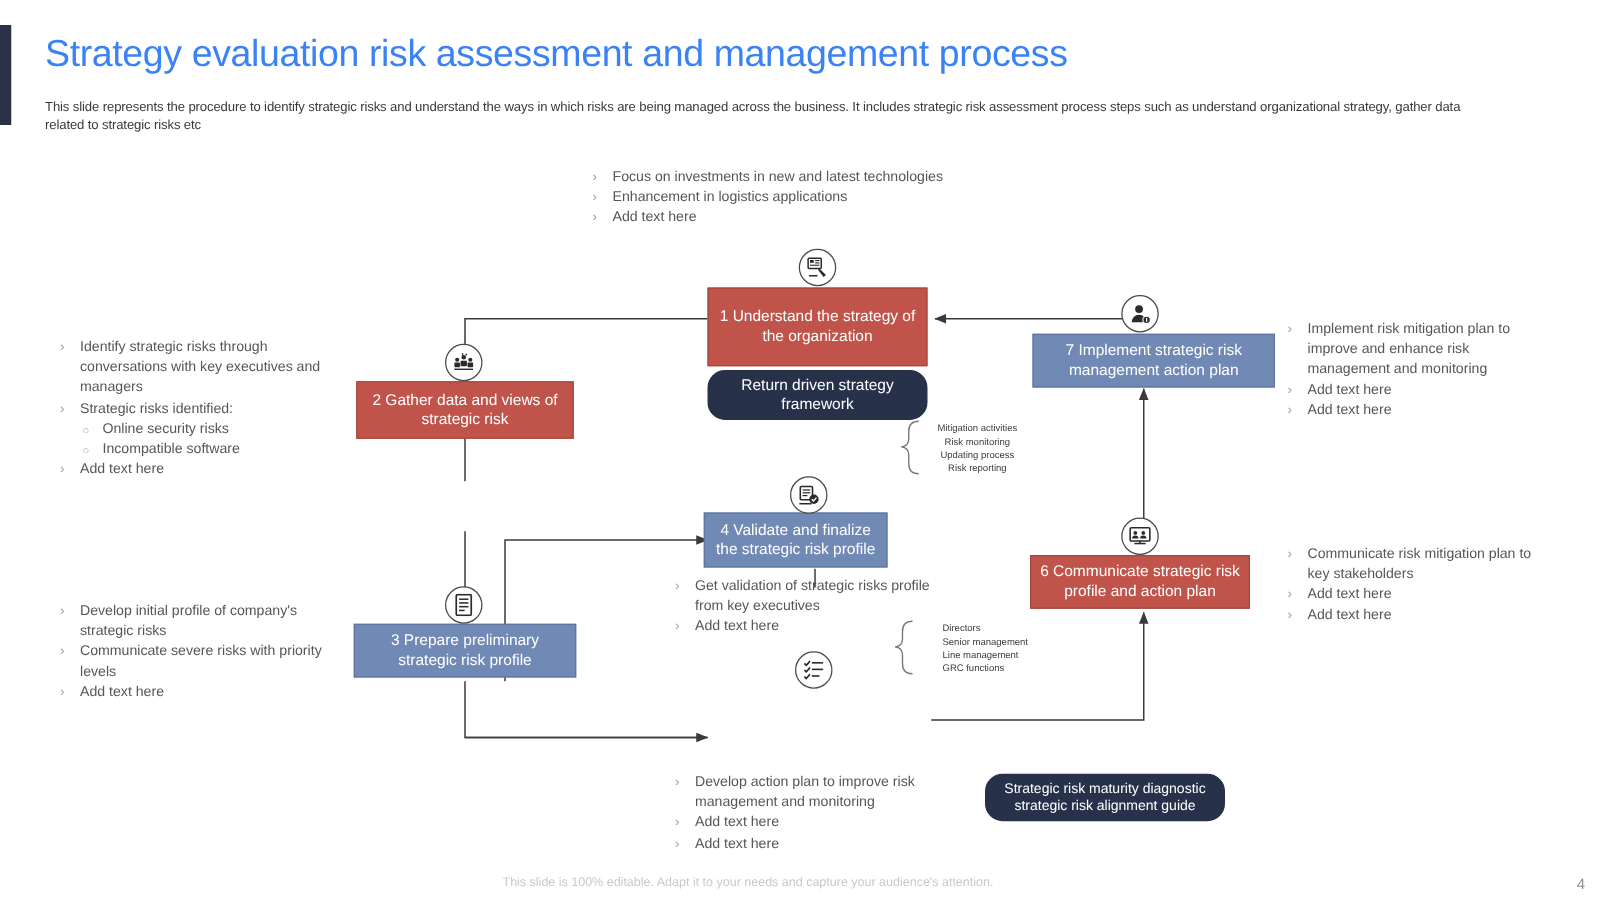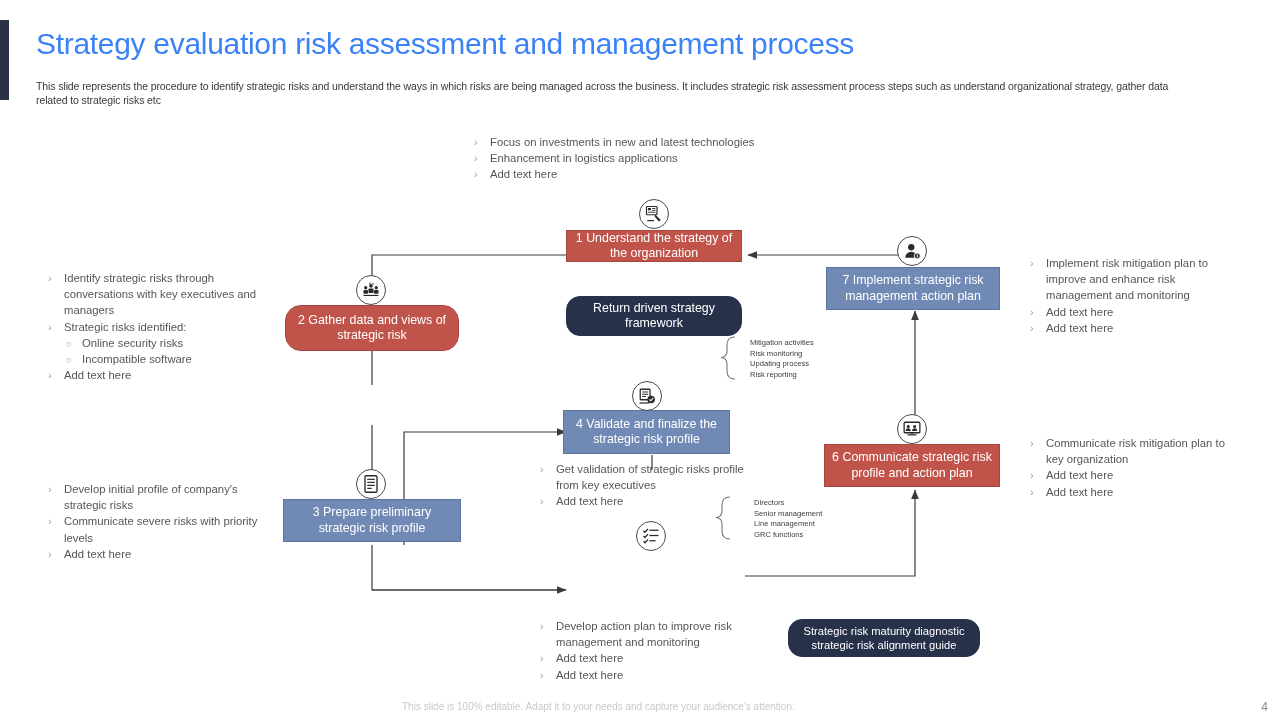--- a/index.html
+++ b/index.html
@@ -164,42 +164,42 @@
 
       <path d="M912,255 L748,255" marker-end="url(#arw)"></path>
     </g>
 
     <g stroke="#777777" stroke-width="1.1" fill="none">
       <path d="M735,337 Q727,337 727,345 L727,351 Q727,357 721,357.5 Q727,358 727,364 L727,371 Q727,379 735,379"></path>
       <path d="M730,497 Q722,497 722,505 L722,511 Q722,517 716,517.5 Q722,518 722,524 L722,531 Q722,539 730,539"></path>
     </g>
   </svg>
 
-  <div class="pbox red" style="left:566px; top:230px; width:176px; height:32px;">
+  <div class="pbox red" style="left:566px; top:230px; width:176px; height:63px;">
     <span>1 Understand the strategy of the organization</span>
   </div>
 
-  <div class="pbox red" style="left:285px; top:305px; width:174px; height:46px;border-radius:16px;">
+  <div class="pbox red" style="left:285px; top:305px; width:174px; height:46px;">
     <span>2 Gather data and views of strategic risk</span>
   </div>
 
   <div class="pbox blue" style="left:283px; top:499px; width:178px; height:43px;">
     <span>3 Prepare preliminary strategic risk profile</span>
   </div>
 
-  <div class="pbox blue" style="left:563px; top:410px; width:167px; height:44px;">
+  <div class="pbox blue" style="left:563px; top:410px; width:147px; height:44px;">
     <span>4 Validate and finalize the strategic risk profile</span>
   </div>
 
 
   <div class="pbox red" style="left:824px; top:444px; width:176px; height:43px;">
     <span>6 Communicate strategic risk profile and action plan</span>
   </div>
 
-  <div class="pbox blue" style="left:826px; top:267px; width:174px; height:43px;">
+  <div class="pbox blue" style="left:826px; top:267px; width:194px; height:43px;">
     <span>7 Implement strategic risk management action plan</span>
   </div>
 
   <div class="pbox dark" style="left:566px; top:296px; width:176px; height:40px;">
     <span>Return driven strategy framework</span>
   </div>
 
 
   <div class="pbox dark" style="left:788px; top:619px; width:192px; height:38px; font-size:11.2px; line-height:14px;">
     <span>Strategic risk maturity diagnostic strategic risk alignment guide</span>
@@ -316,26 +316,26 @@
       <div class="li"><span class="mk">›</span><span>Add text here</span></div>
     </div>
 
   <div class="bullets" style="left:1028px; top:255px; width:212px;">
       <div class="li"><span class="mk">›</span><span>Implement risk mitigation plan to improve and enhance risk management and monitoring</span></div>
       <div class="li"><span class="mk">›</span><span>Add text here</span></div>
       <div class="li"><span class="mk">›</span><span>Add text here</span></div>
     </div>
 
   <div class="bullets" style="left:1028px; top:435px; width:212px;">
-      <div class="li"><span class="mk">›</span><span>Communicate risk mitigation plan to key organization</span></div>
-      <div class="li"><span class="mk">›</span><span>Add text here</span></div>
-      <div class="li"><span class="mk">›</span><span>Add text here</span></div>
-    </div>
-
-  <div class="annot" style="left:750px; top:338px;">
+      <div class="li"><span class="mk">›</span><span>Communicate risk mitigation plan to key stakeholders</span></div>
+      <div class="li"><span class="mk">›</span><span>Add text here</span></div>
+      <div class="li"><span class="mk">›</span><span>Add text here</span></div>
+    </div>
+
+  <div class="annot" style="left:750px; top:338px;text-align:center;">
       <div>Mitigation activities</div>
       <div>Risk monitoring</div>
       <div>Updating process</div>
       <div>Risk reporting</div>
     </div>
 
   <div class="annot" style="left:754px; top:498px;">
       <div>Directors</div>
       <div>Senior management</div>
       <div>Line management</div>

